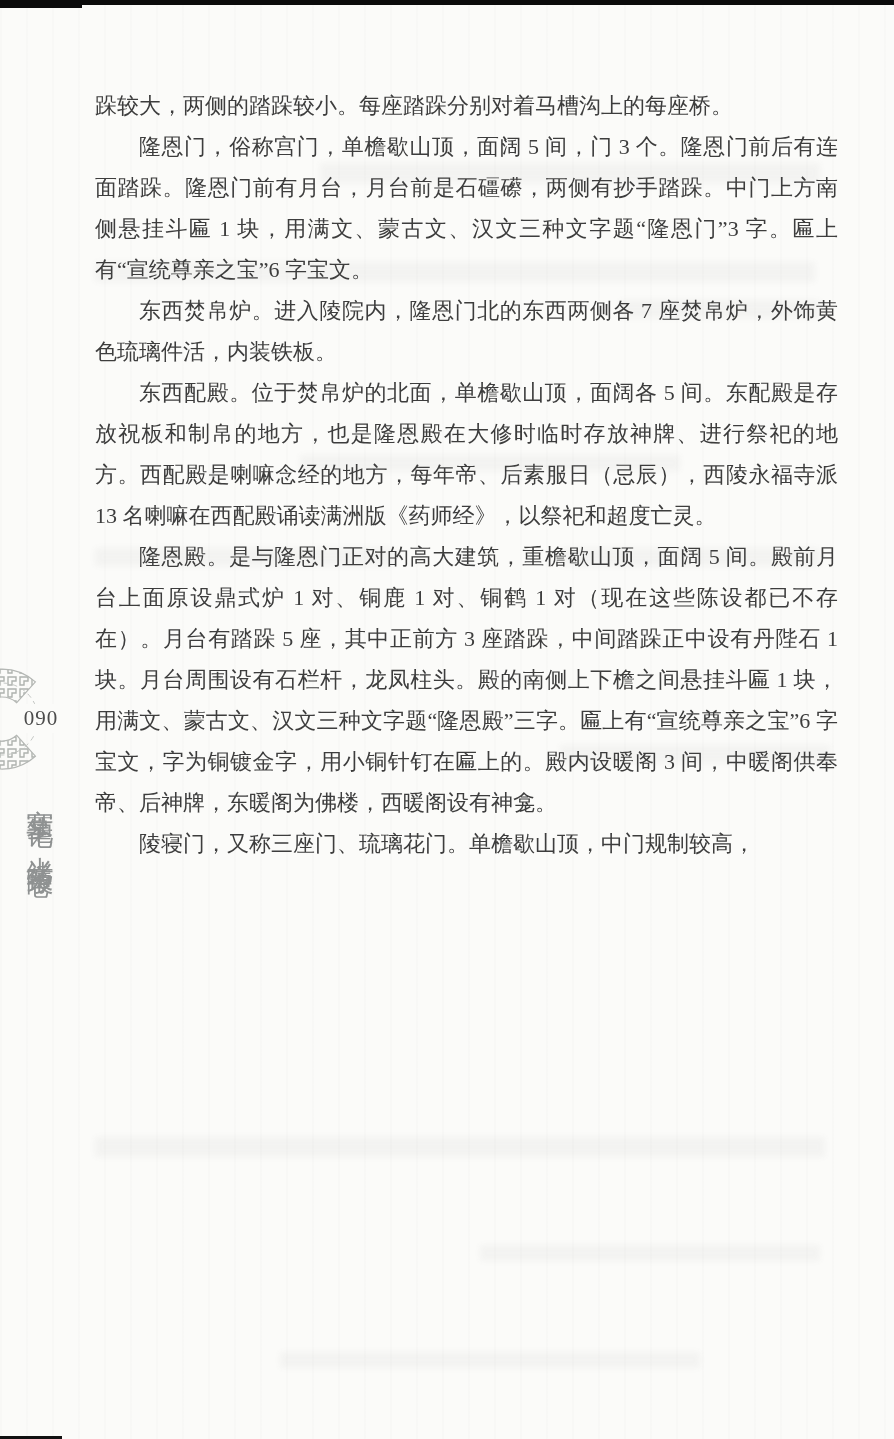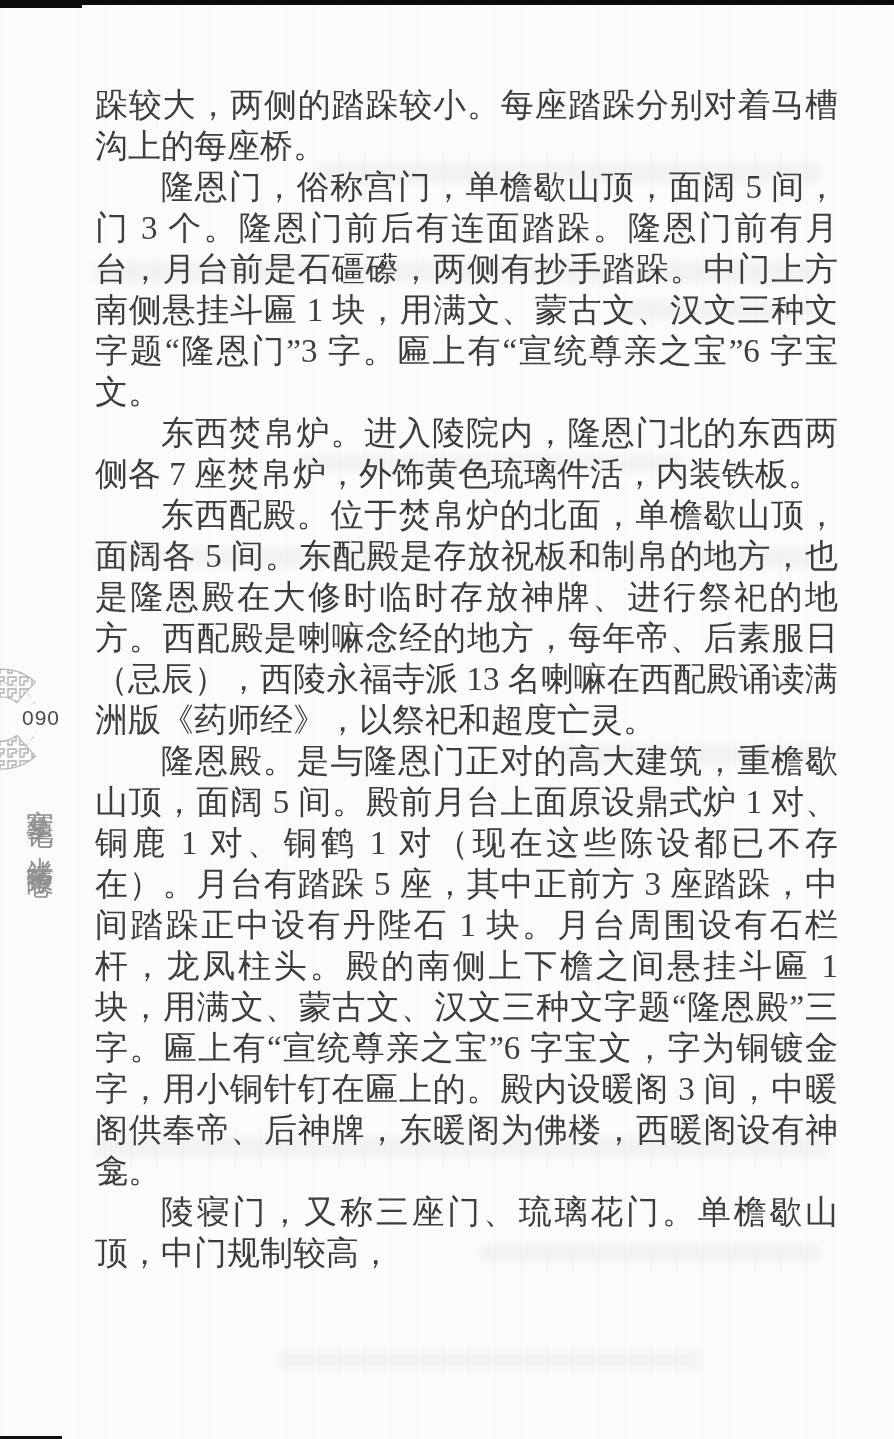--- a/index.html
+++ b/index.html
@@ -45,21 +45,21 @@
     background: #111111;
   }
 
   
   .text {
     position: absolute;
     left: 95px;
     top: 85px;
     width: 743px;
     color: #3d3d3d;
-    font-size: 33px;
+    font-size: 22px;
     line-height: 41px;
     text-align: justify;
     text-justify: inter-ideograph;
   }
   .text p {
     margin: 0;
     padding: 0;
   }
   .text p.ind {
     text-indent: 2em;
@@ -79,21 +79,21 @@
     position: absolute;
     left: 18px;
     top: 704px;
     width: 46px;
     padding: 2px 0;
     background: #fbfbf9;
     text-align: center;
     font-size: 21px;
     letter-spacing: 1px;
     color: #4b4b4b;
-    font-family: Liberation Sans, sans-serif;
+    font-family: Liberation Serif, serif;
   }
 
   
   .spine {
     position: absolute;
     left: 22px;
     top: 788px;
     height: 320px;
     writing-mode: vertical-rl;
     text-orientation: upright;

